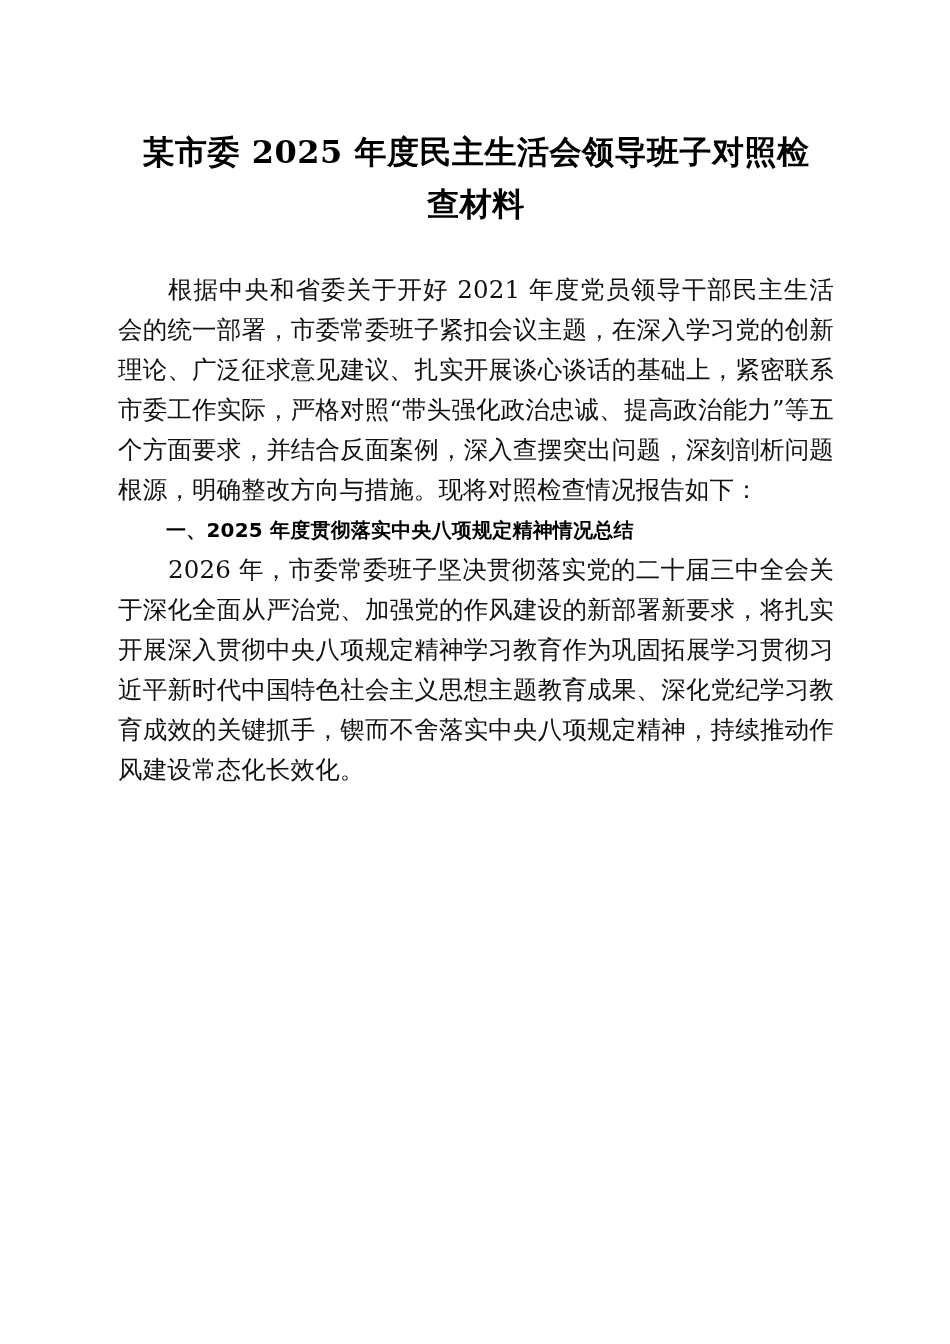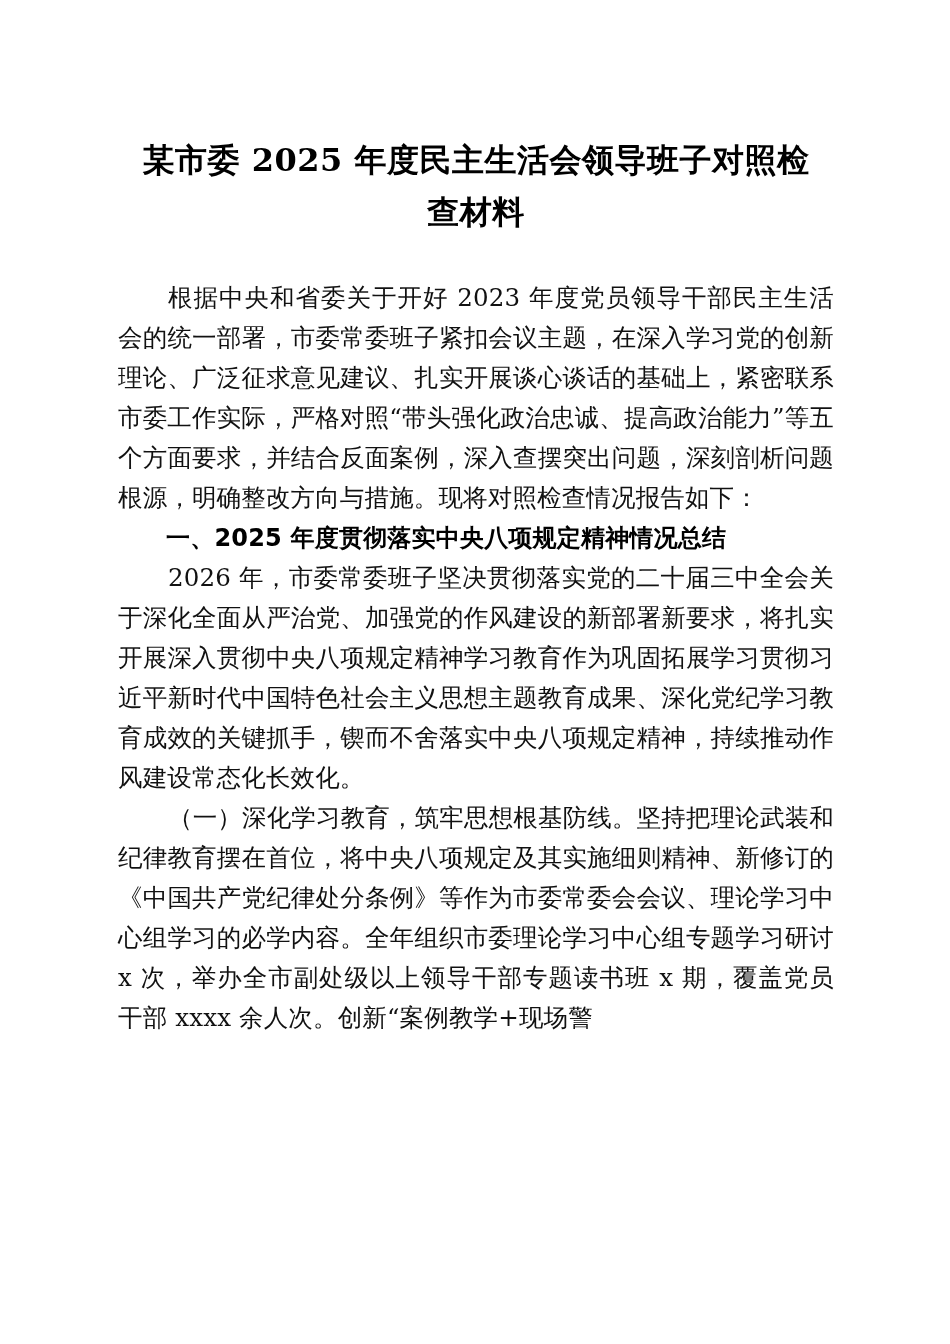--- a/index.html
+++ b/index.html
@@ -20,21 +20,21 @@
     position: relative;
     width: 950px;
     height: 1344px;
     background: #ffffff;
     box-sizing: border-box;
   }
 
   .content {
     position: absolute;
     left: 118px;
-    top: 16px;
+    top: 8px;
     width: 716px;
   }
 
   
   .doc-title {
     margin: 0;
     padding-top: 118px;
     font-family: "DejaVu Serif", "Liberation Serif", serif;
     font-weight: 700;
     font-size: 32px;
@@ -43,21 +43,21 @@
     text-align: center;
     color: #000;
     width: 716px;
   }
 
   
   .section-heading {
     margin: 0;
     font-family: "DejaVu Sans", "Liberation Sans", sans-serif;
     font-weight: 700;
-    font-size: 24px;
+    font-size: 20px;
     line-height: 40px;
     letter-spacing: 0.2px;
     text-indent: 48px;
     color: #000;
   }
 
   
   .body-para {
     margin: 0;
     font-family: "DejaVu Serif", "Liberation Serif", serif;
@@ -86,22 +86,21 @@
 <div class="page">
   <div class="content">
 
     <h1 class="doc-title">
       <span>某市委 2025 年度民主生活会领导班子对照检</span><br>
       <span>查材料</span>
     </h1>
 
     <div class="spacer-title"></div>
 
-    <p class="body-para">根据中央和省委关于开好 2023 年度党员领导干部民主生活会的统一部署，市委常委班子紧扣会议主题，在深入学习党的创新理论、广泛征求意见建议、扎实开展谈心谈话的基础上，紧密联系市委工作实际，严格对照“带头强化政治忠诚、提高政治能力”等五个方面要求，并结合反面案例，深入查摆突出问题，深刻剖析问题根源，明确整改方向与措施。现将对照检查情况报告如下：</p>
+    <p class="body-para">根据中央和省委关于开好 2021 年度党员领导干部民主生活会的统一部署，市委常委班子紧扣会议主题，在深入学习党的创新理论、广泛征求意见建议、扎实开展谈心谈话的基础上，紧密联系市委工作实际，严格对照“带头强化政治忠诚、提高政治能力”等五个方面要求，并结合反面案例，深入查摆突出问题，深刻剖析问题根源，明确整改方向与措施。现将对照检查情况报告如下：</p>
 
     <h2 class="section-heading">一、2025 年度贯彻落实中央八项规定精神情况总结</h2>
 
     <p class="body-para">2026 年，市委常委班子坚决贯彻落实党的二十届三中全会关于深化全面从严治党、加强党的作风建设的新部署新要求，将扎实开展深入贯彻中央八项规定精神学习教育作为巩固拓展学习贯彻习近平新时代中国特色社会主义思想主题教育成果、深化党纪学习教育成效的关键抓手，锲而不舍落实中央八项规定精神，持续推动作风建设常态化长效化。</p>
 
-    <p class="body-para last-clipped">（一）深化学习教育，筑牢思想根基防线。坚持把理论武装和纪律教育摆在首位，将中央八项规定及其实施细则精神、新修订的《中国共产党纪律处分条例》等作为市委常委会会议、理论学习中心组学习的必学内容。全年组织市委理论学习中心组专题学习研讨 x 次，举办全市副处级以上领导干部专题读书班 x 期，覆盖党员干部 xxxx 余人次。创新“案例教学+现场警</p>
 
   </div>
 </div>
 
 </body></html>

